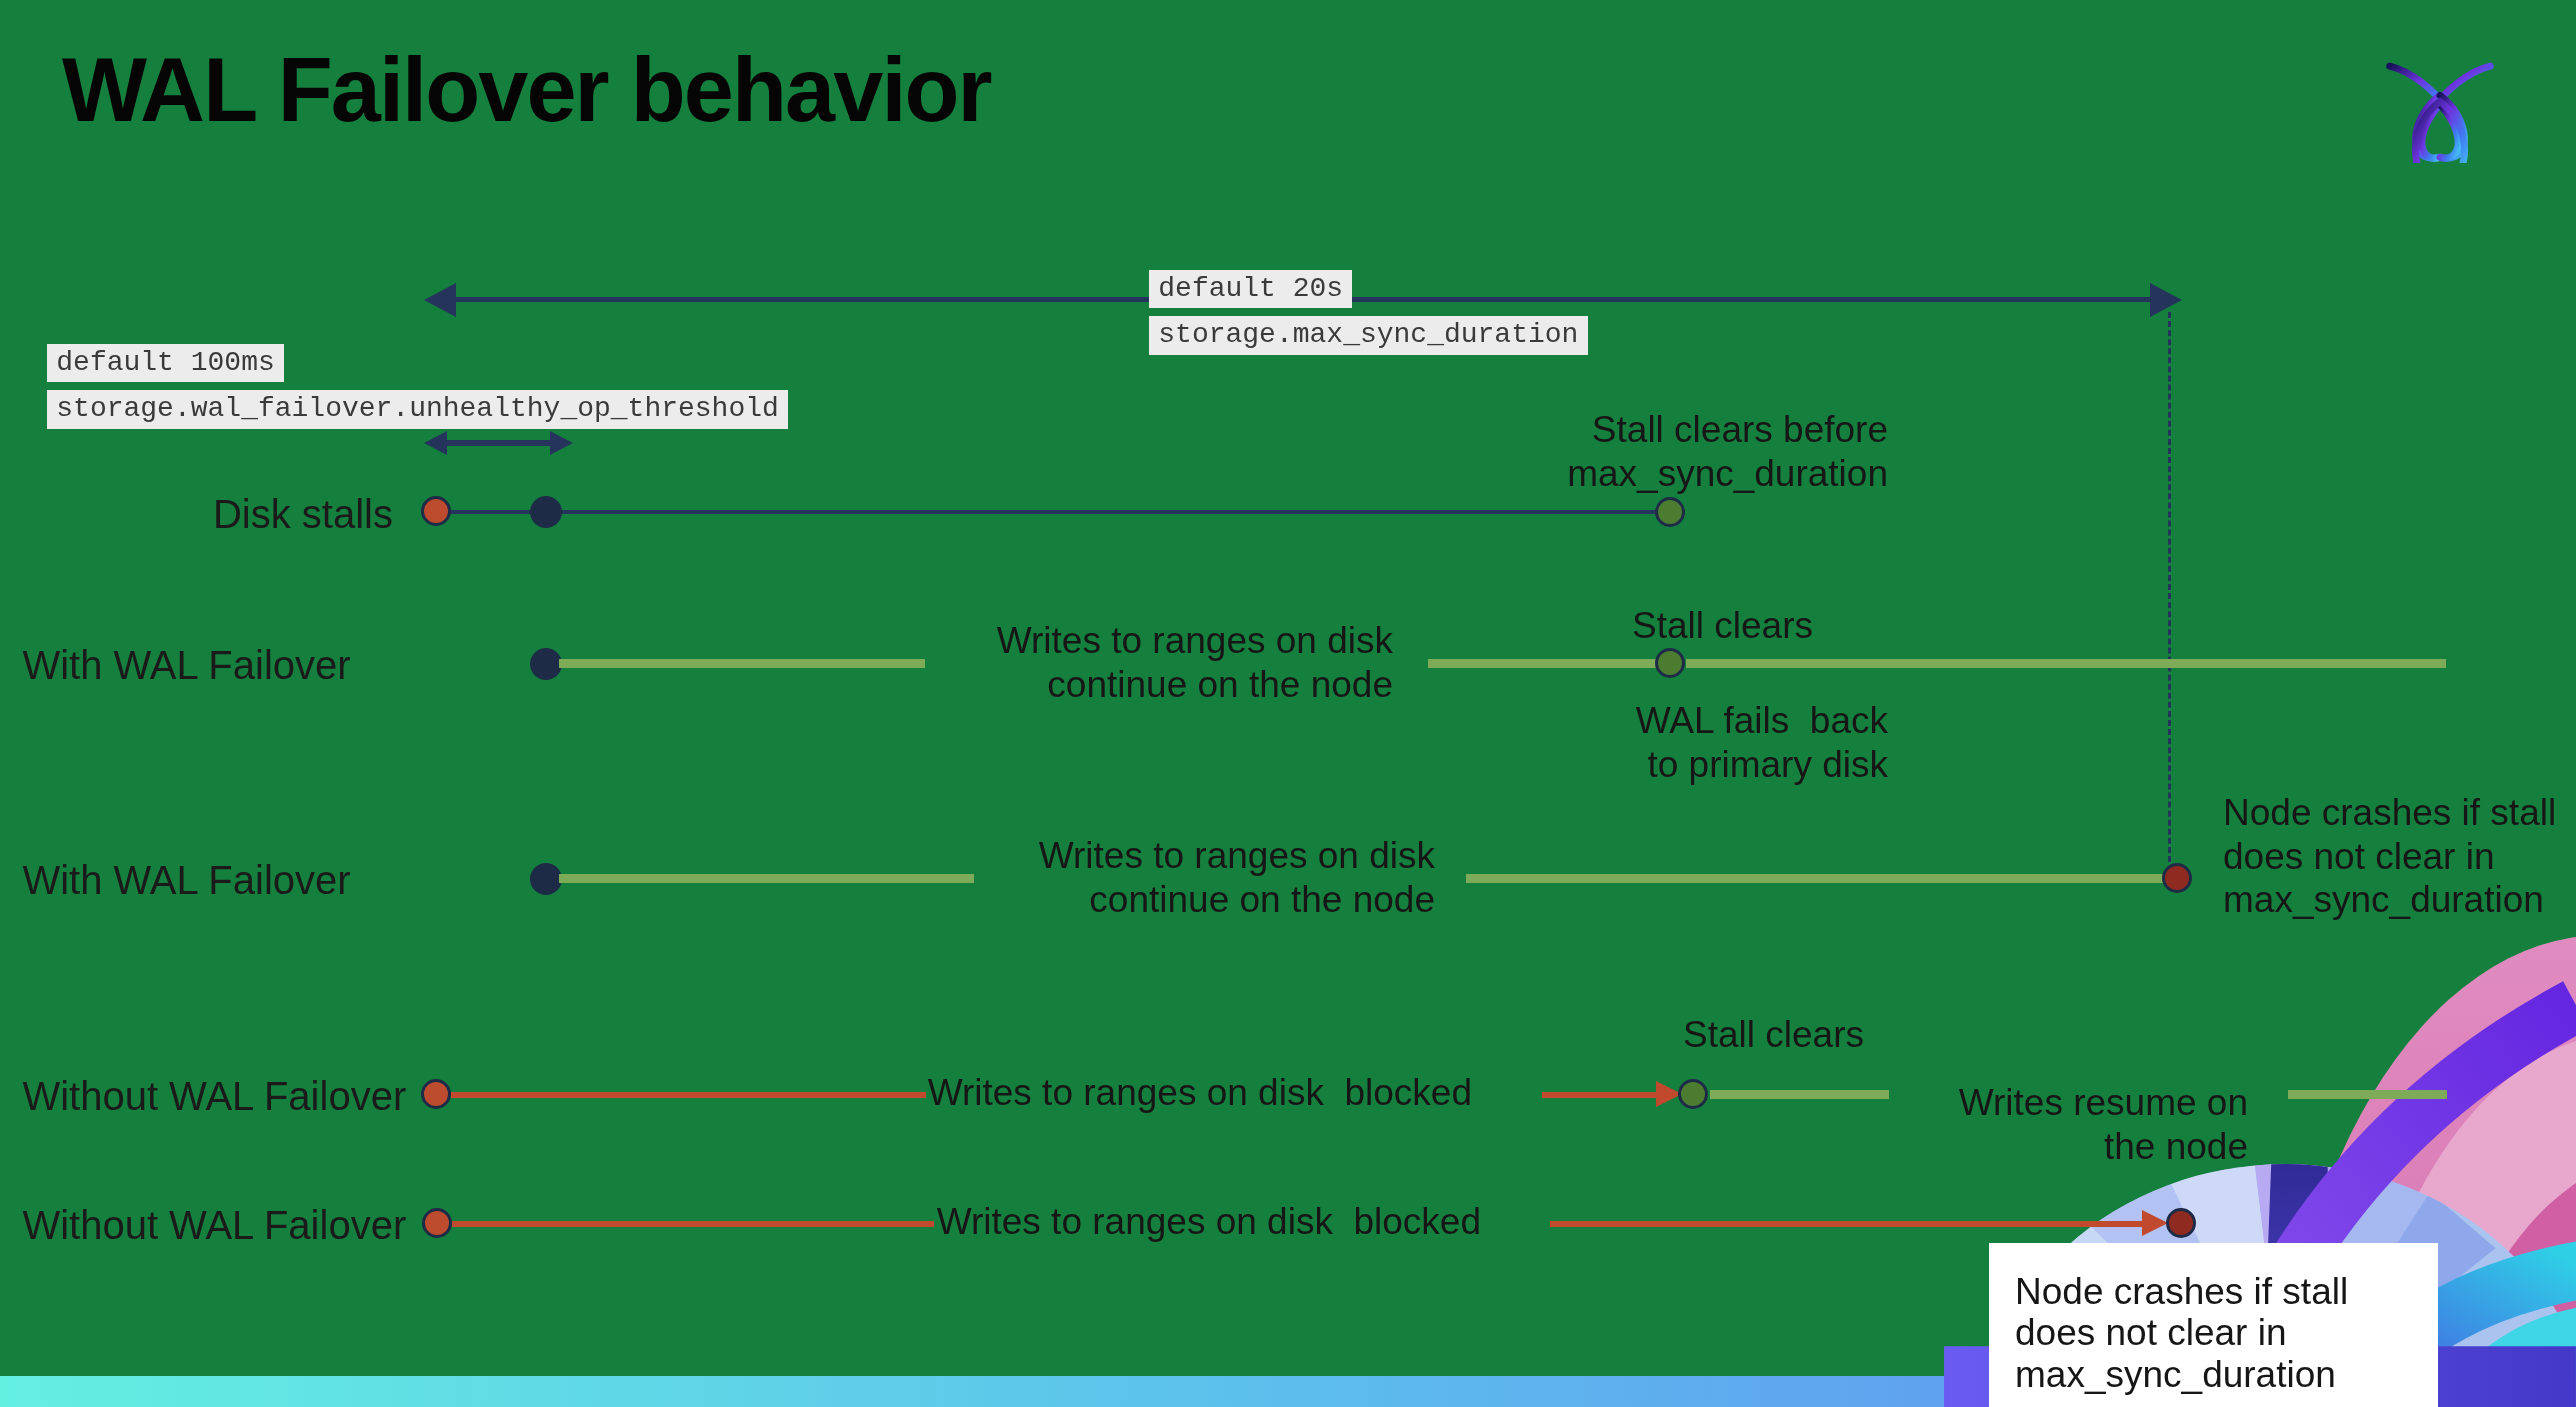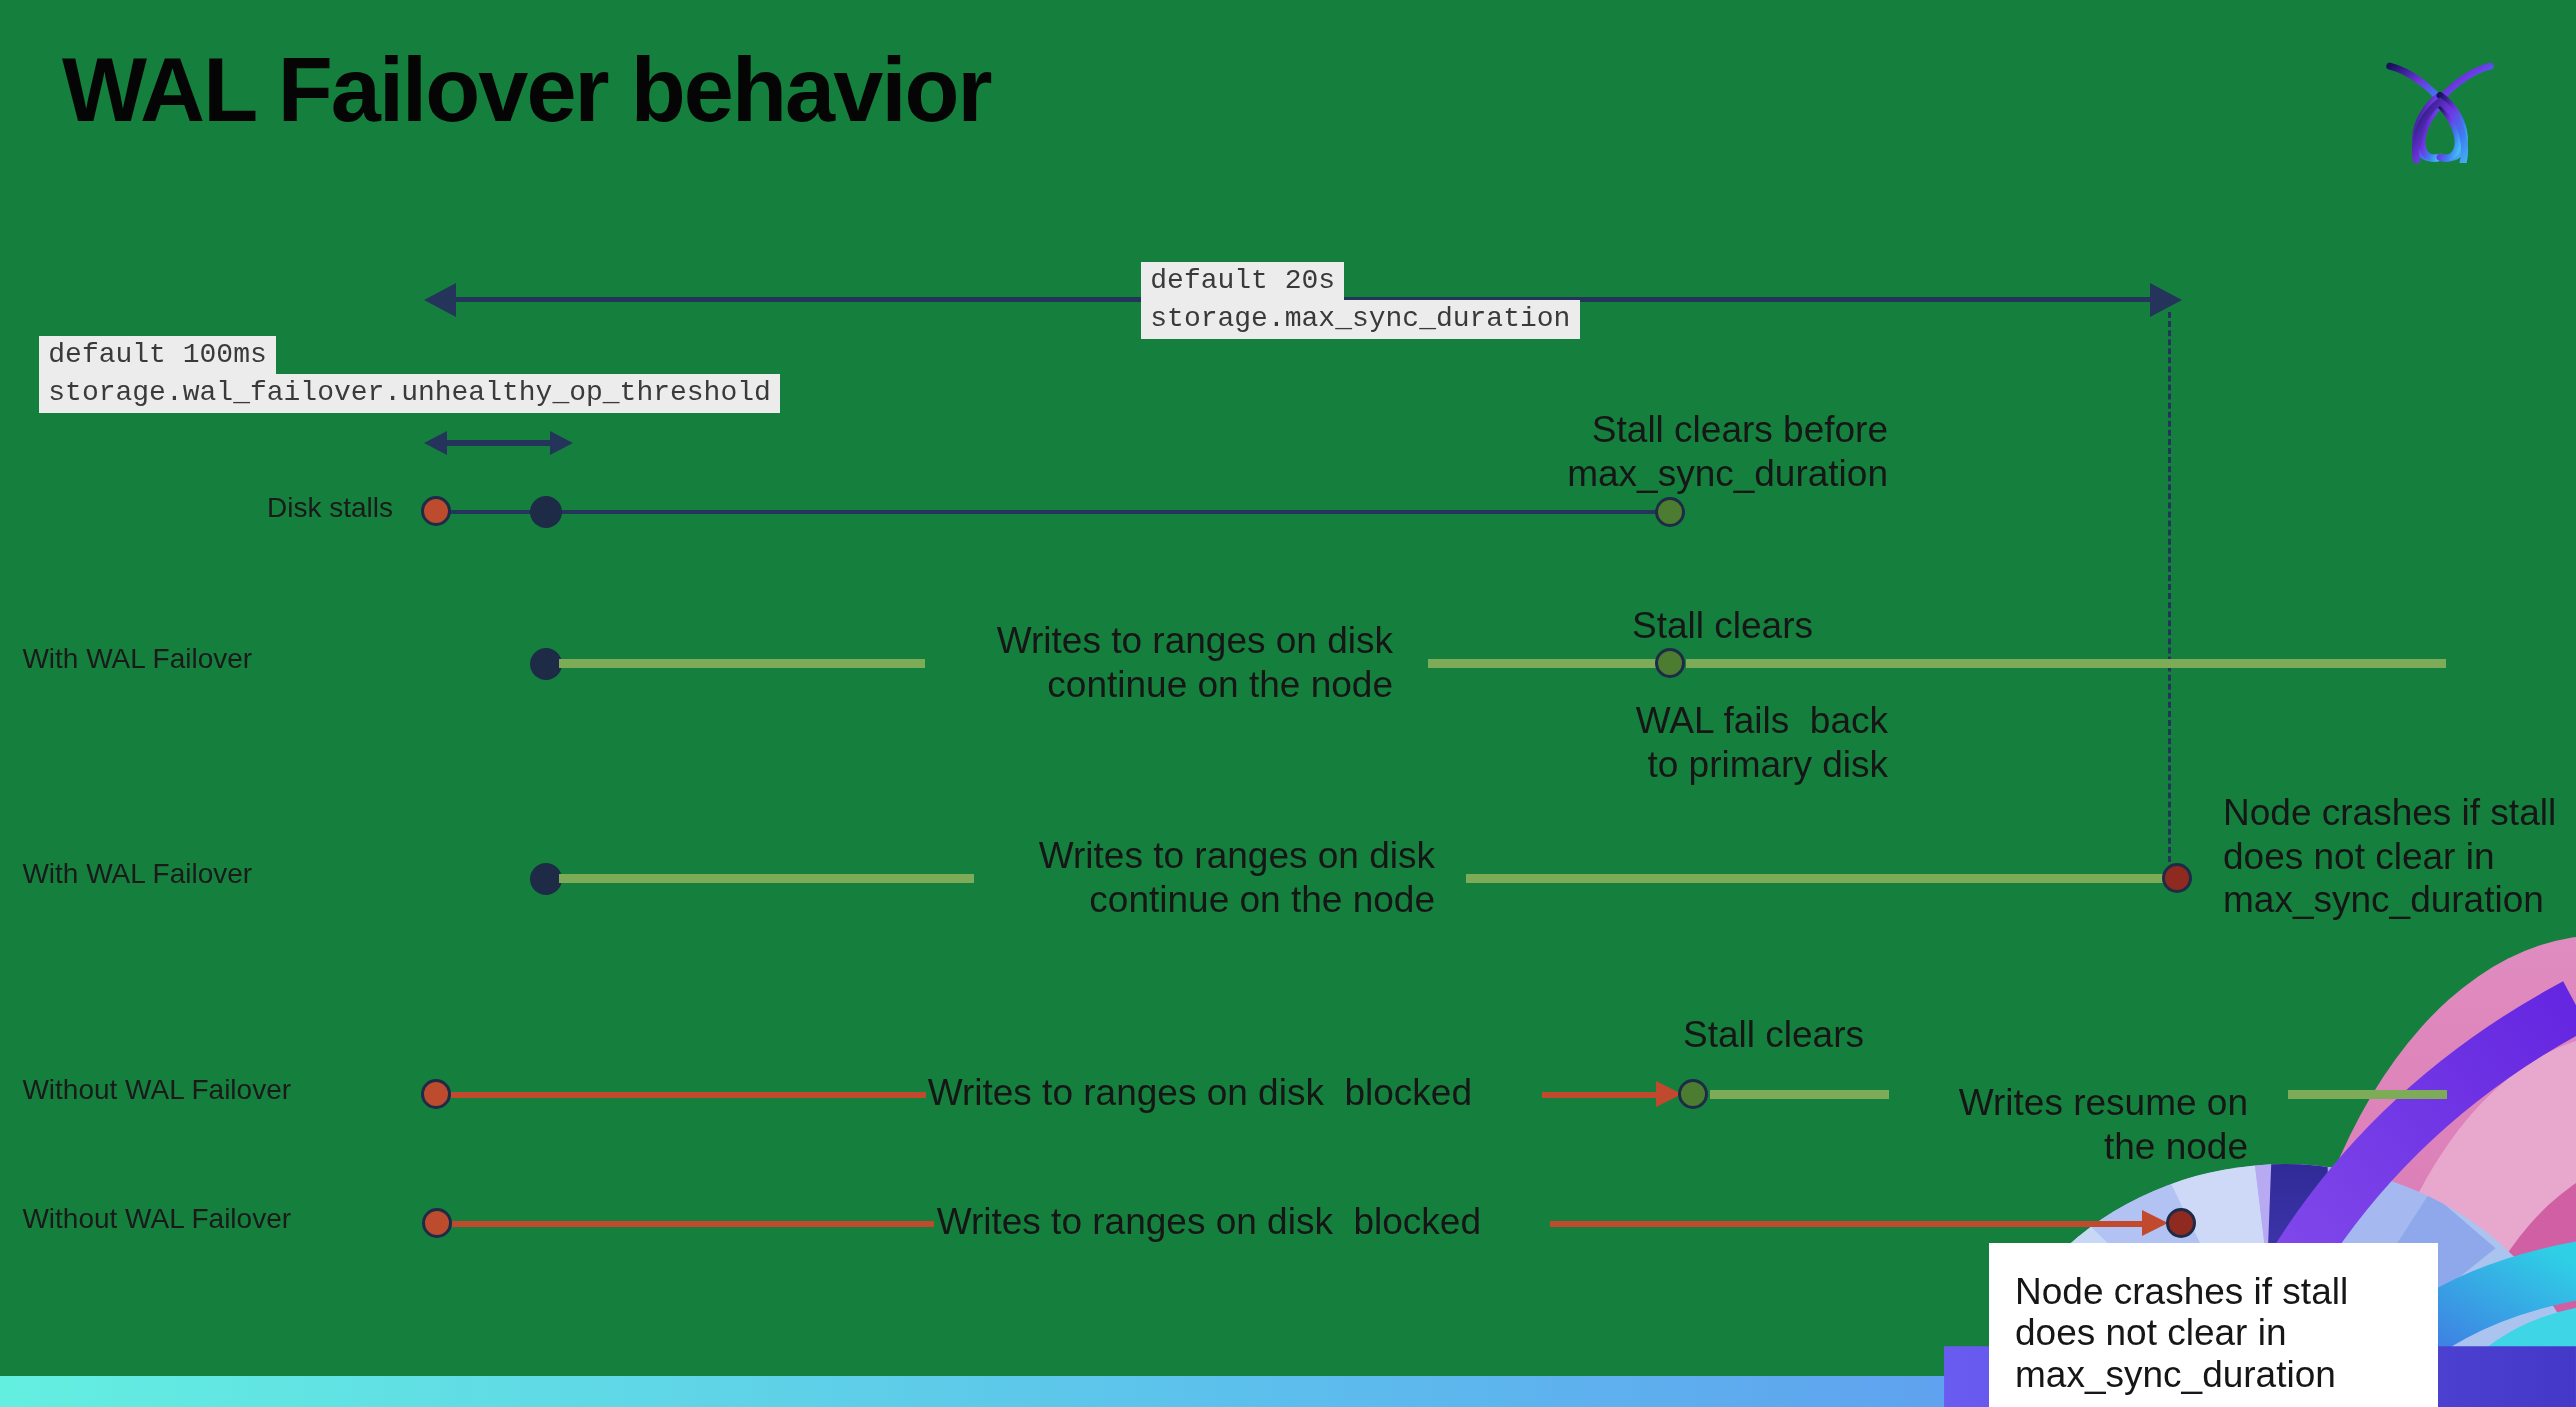--- a/index.html
+++ b/index.html
@@ -1,25 +1,25 @@
 <!DOCTYPE html>
 <html style="font-size:15px"><head>
 <meta charset="utf-8">
 <style>
   html,body{margin:0;padding:0;background:#ffffff;}
   .stage{position:relative;width:2576px;height:1408px;background:#15803d;overflow:hidden;
          font-family:"Liberation Sans", sans-serif;color:#141414;}
   .abs{position:absolute;}
   .title{font-size:90px;font-weight:800;letter-spacing:-1.9px;color:#050505;white-space:nowrap;}
-  .rowlabel{font-size:28px;color:#1a1a1a;white-space:nowrap;}
+  .rowlabel{font-size:40px;color:#1a1a1a;white-space:nowrap;}
   .note{font-size:37px;line-height:1.18;color:#161616;white-space:pre-wrap;}
   .center{text-align:right;}
   .right{text-align:right;}
   .mono{font-family:"Liberation Mono", monospace;font-size:28px;line-height:1.0;color:#3a3a3a;}
-  .mono span{display:inline-block;background:#ececec;padding:4.7px 9.3px 5.6px 9.3px;margin:0;}
+  .mono span{display:inline-block;background:#ececec;padding:4.7px 9.3px 5.6px 9.3px;margin:8px;}
   .mono .l2{margin-top:0px;}
   
   .hline{position:absolute;background:#24345a;height:4.7px;}
   .rowline{position:absolute;background:#24345a;height:3.7px;}
   .gline{position:absolute;background:#7dab58;height:9.3px;}
   .rline{position:absolute;background:#c0492e;height:5.6px;}
   .dashline{position:absolute;width:0;border-left:3.7px dashed #24345a;}
   
   .ah{position:absolute;width:0;height:0;}
   .ah-left-navy{border-top:17px solid transparent;border-bottom:17px solid transparent;border-right:32px solid #24345a;}

